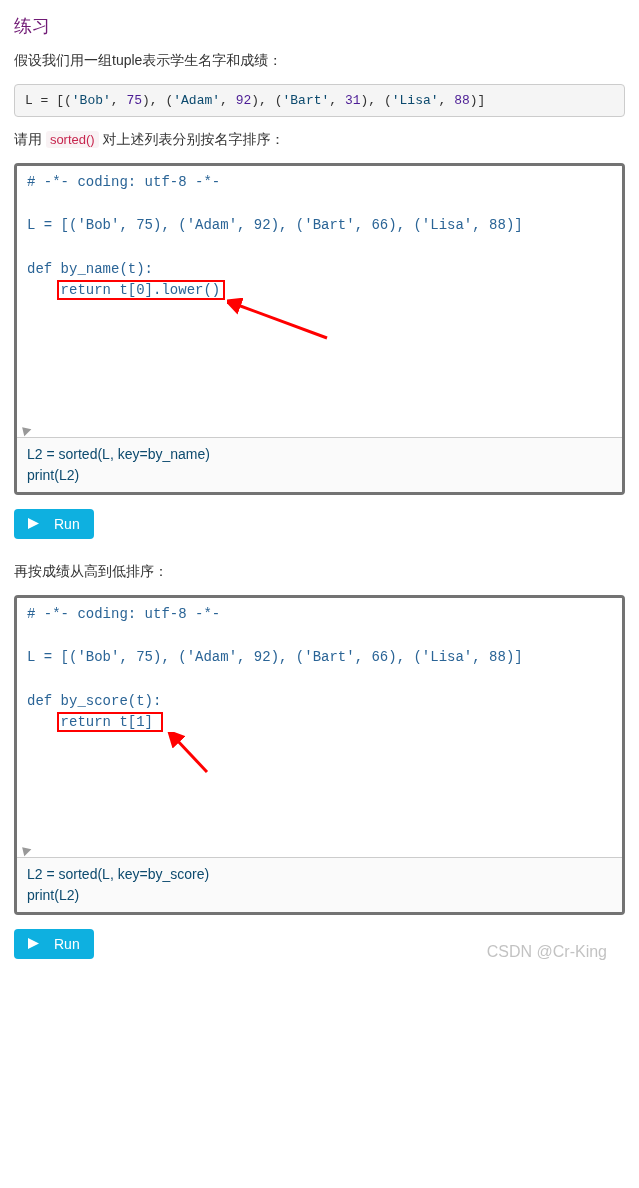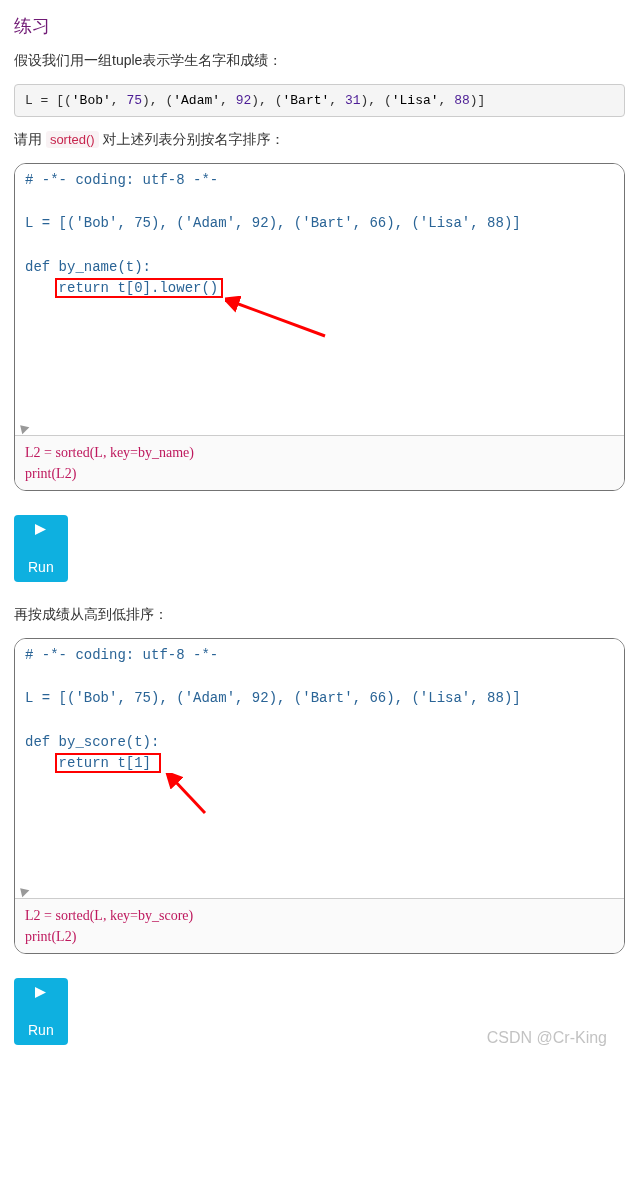--- a/index.html
+++ b/index.html
@@ -36,50 +36,50 @@
     background: #f5f5f5;
     border: 1px solid #ccc;
     border-radius: 4px;
     padding: 8px 10px;
     font-family: Consolas, "Courier New", monospace;
     font-size: 13px;
     color: #333;
     margin: 10px 0;
     white-space: pre-wrap;
   }
-  pre.code-small .str { color: #000000; }
+  pre.code-small .str { color: #0c4a6e; }
   pre.code-small .num { color: #4c1d95; }
 
   .editor-wrap {
-    border: 1px solid #737373;
-    border-radius: 12px;
+    border: 3px solid #737373;
+    border-radius: 4px;
     margin: 10px 0;
     overflow: hidden;
     position: relative;
   }
   .editor-top {
     border-bottom: 1px solid #ccc;
     padding: 6px 10px;
     font-family: Consolas, "Courier New", monospace;
     font-size: 14px;
     line-height: 1.55;
     background: #fff;
     color: #2a6496;
     white-space: pre;
     position: relative;
     min-height: 272px;
   }
   .editor-top.short { min-height: 260px; }
   .editor-bot {
     padding: 6px 10px;
-    font-family: Liberation Serif, serif;
+    font-family: Liberation Sans, sans-serif;
     font-size: 14px;
     line-height: 1.5;
     background: #fafafa;
-    color: #be185d;
+    color: #0c4a6e;
     white-space: pre;
   }
   .red-box {
     border: 2px solid #ff0000;
     position: absolute;
     pointer-events: none;
   }
   .arrow {
     position: absolute;
     pointer-events: none;
@@ -90,30 +90,29 @@
     bottom: 3px;
     width: 0; height: 0;
     border-left: 5px solid transparent;
     border-right: 5px solid transparent;
     border-bottom: 8px solid #999;
     transform: rotate(-45deg);
   }
   .btn-run {
     display: inline-flex;
     align-items: center;
-    gap: 21px;
+    gap: 15px;
     background: #0eb0e0;
     color: #fff;
     border: none;
     border-radius: 4px;
     padding: 7px 14px;
     font-size: 14px;
     cursor: pointer;
-    margin: 14px 0 10px 0;
-    flex-direction: column;
+    margin: 4px 0 10px 0;
   }
   .btn-run svg { width: 11px; height: 11px; fill: #fff; }
   .output {
     background: #eef5fb;
     border: 1px solid #c7dff0;
     border-radius: 4px;
     padding: 10px 12px;
     font-family: Consolas, "Courier New", monospace;
     font-size: 14px;
     color: #3a5a7a;

